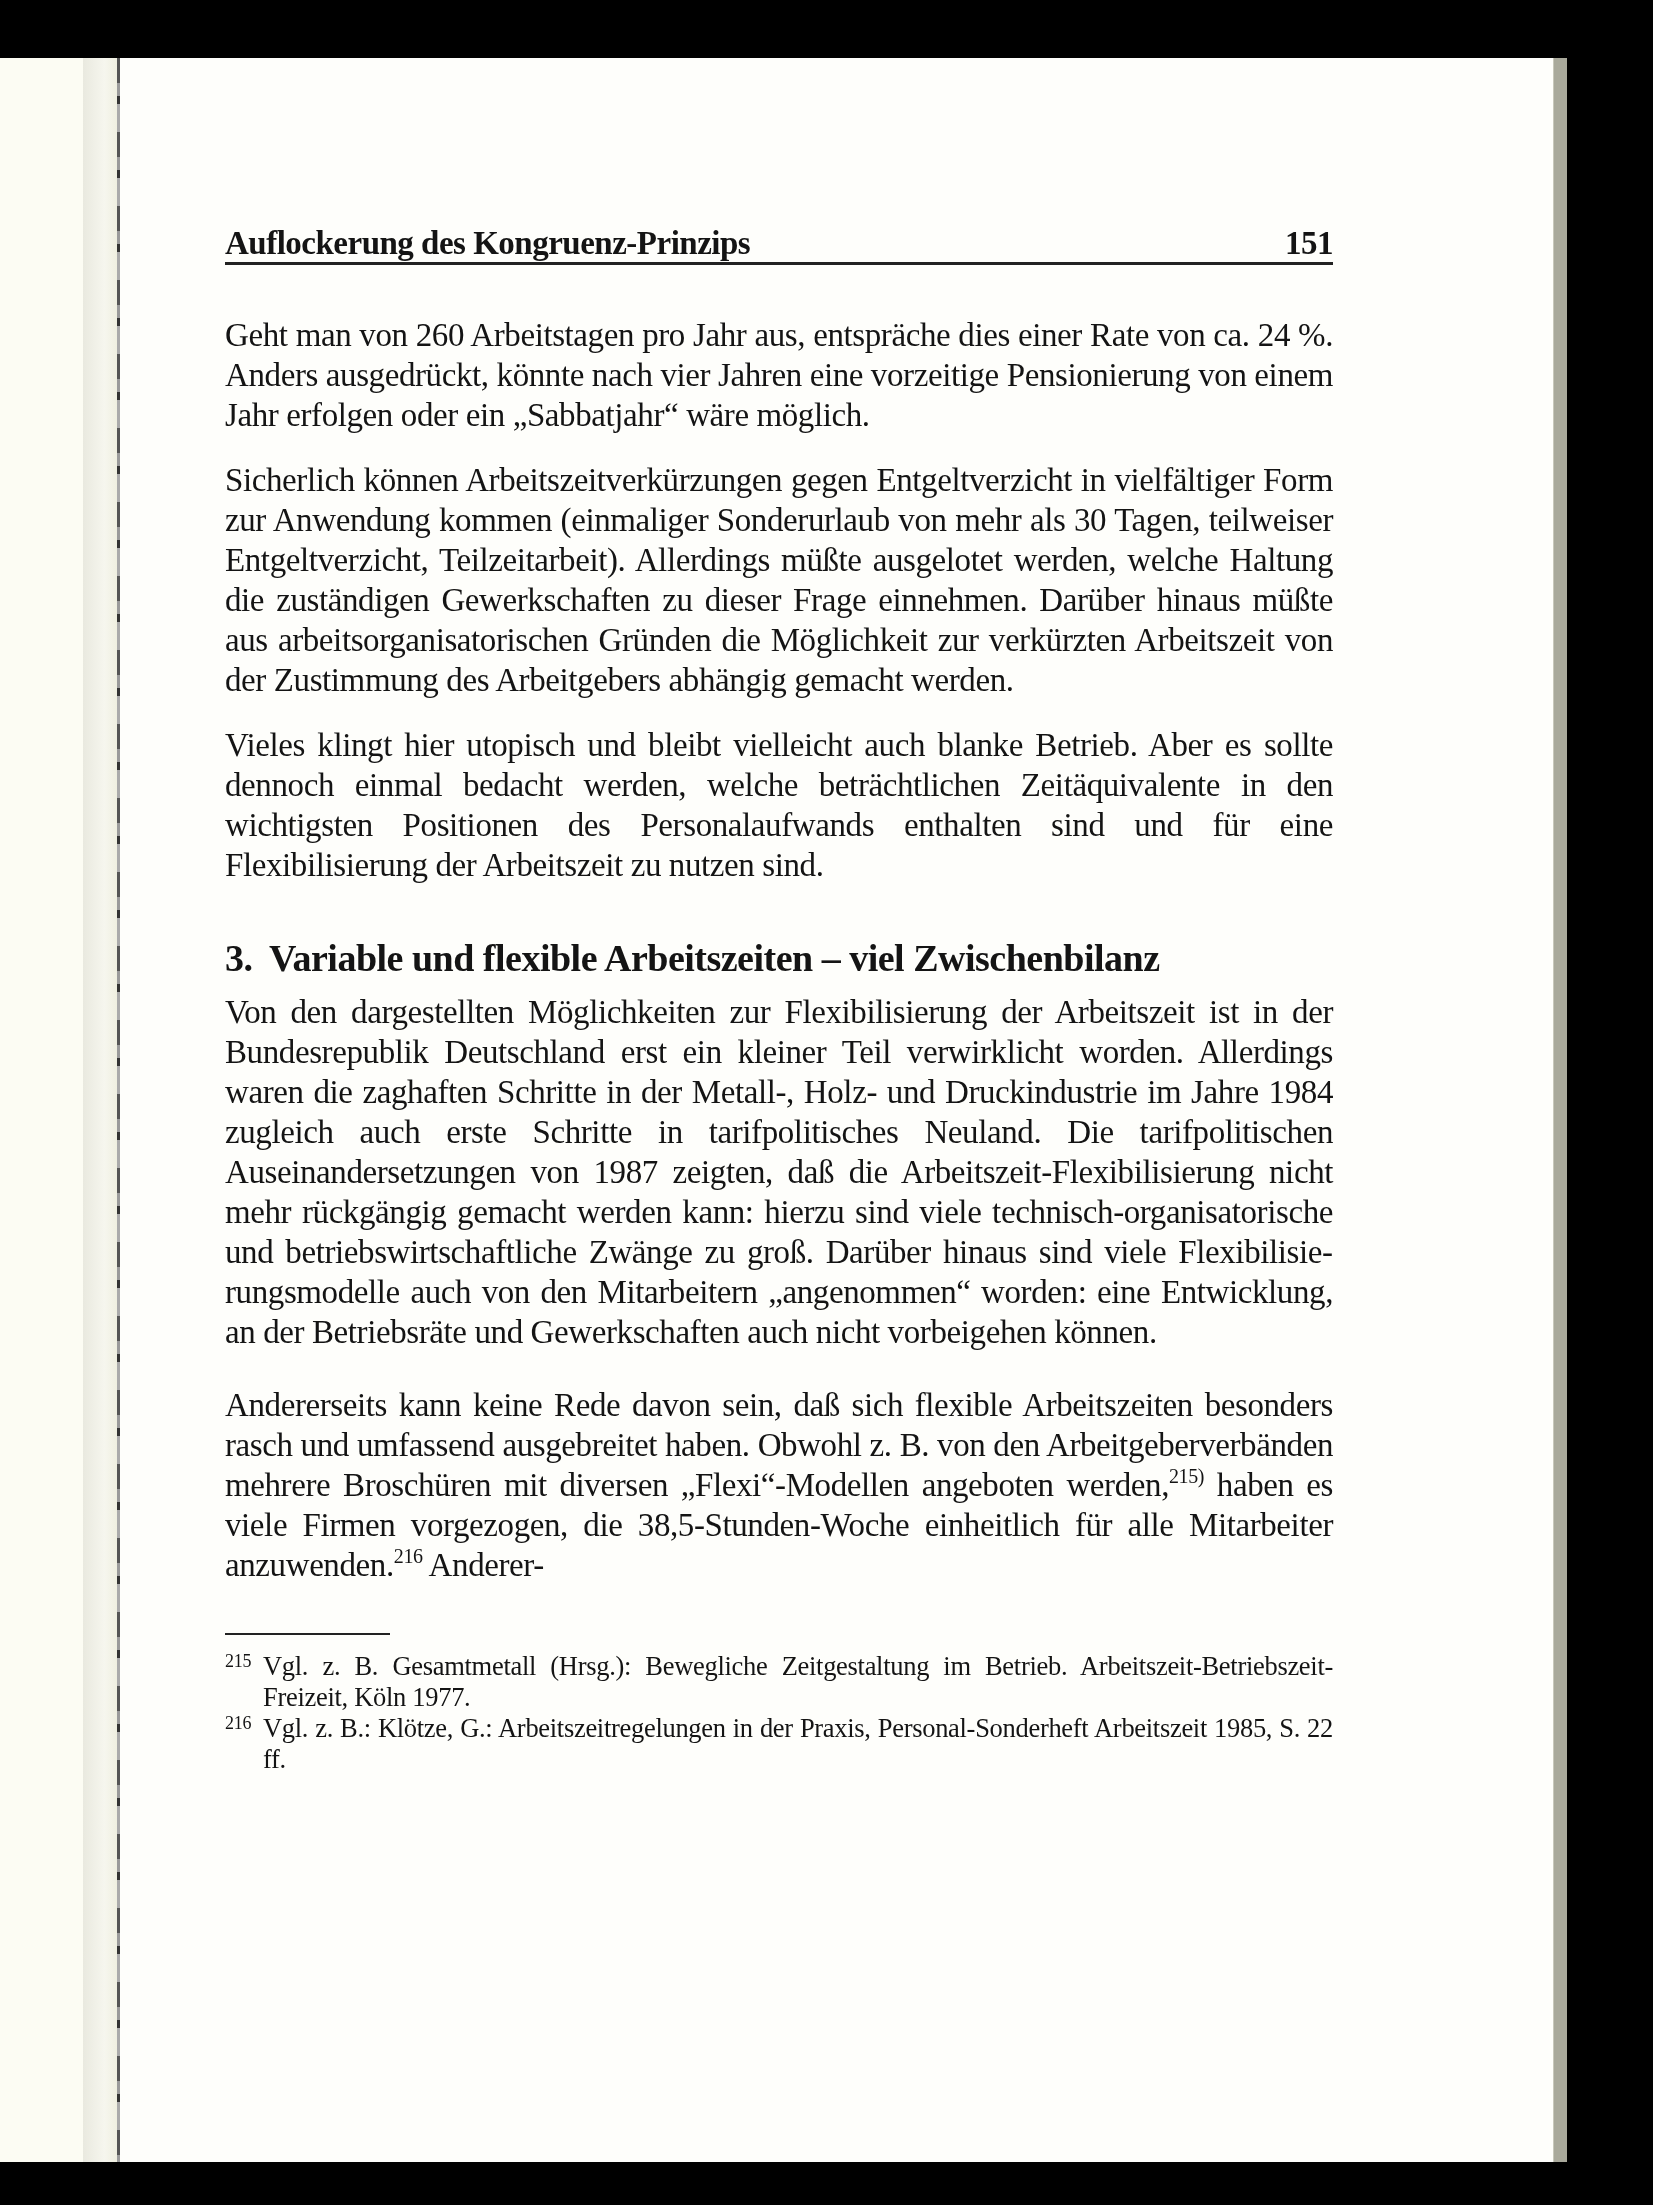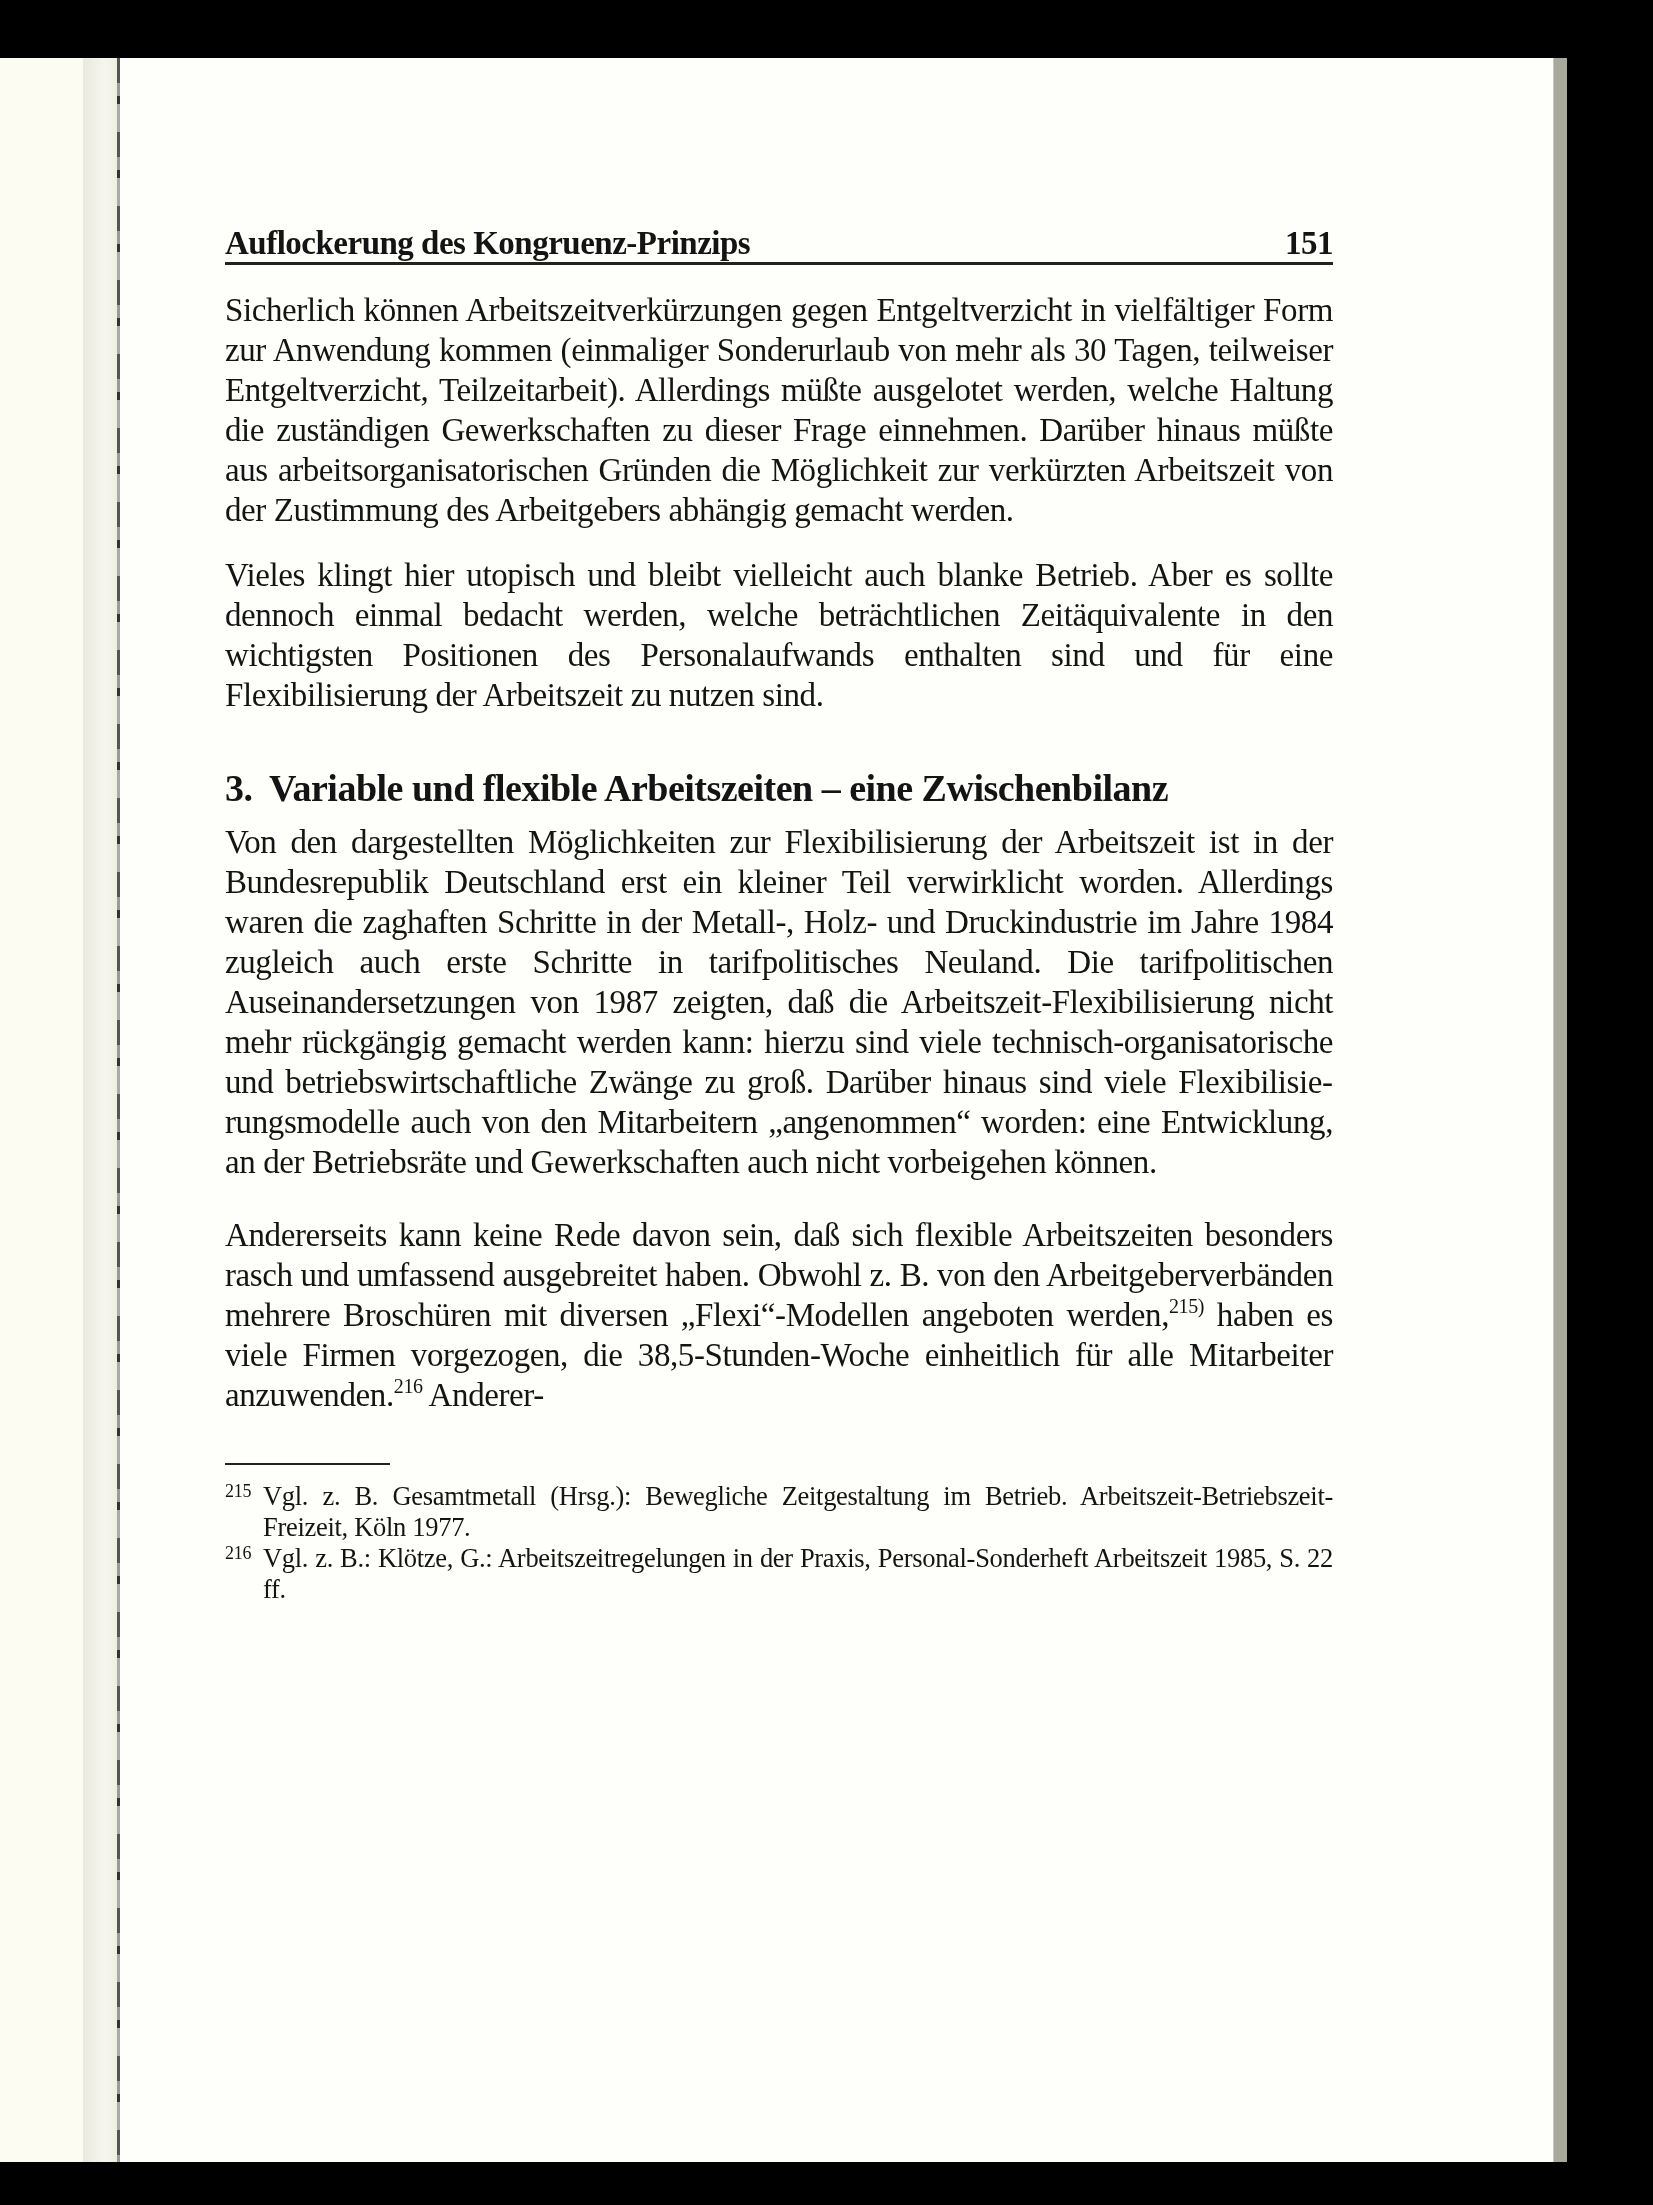--- a/index.html
+++ b/index.html
@@ -64,26 +64,27 @@
   <div class="gutter"></div>
   <div class="gutter-line"></div>
   <div class="right-edge"></div>
 
   <div class="content">
     <div class="running-head">
       <span>Auflockerung des Kongruenz-Prinzips</span>
       <span>151</span>
     </div>
 
+    <p class="body-text p1">Geht man von 260 Arbeitstagen pro Jahr aus, entspräche dies einer Rate von ca. 24 %. Anders ausgedrückt, könnte nach vier Jahren eine vorzeitige Pensionierung von einem Jahr erfolgen oder ein „Sabbatjahr“ wäre mög­lich.</p>
     <p class="body-text para">Sicherlich können Arbeitszeitverkürzungen gegen Entgeltverzicht in viel­fältiger Form zur Anwendung kommen (einmaliger Sonderurlaub von mehr als 30 Tagen, teilweiser Entgeltverzicht, Teilzeitarbeit). Allerdings müßte ausgelotet werden, welche Haltung die zuständigen Gewerkschaf­ten zu dieser Frage einnehmen. Darüber hinaus müßte aus arbeitsorganisa­torischen Gründen die Möglichkeit zur verkürzten Arbeitszeit von der Zu­stimmung des Arbeitgebers abhängig gemacht werden.</p>
     <p class="body-text para">Vieles klingt hier utopisch und bleibt vielleicht auch blanke Betrieb. Aber es sollte dennoch einmal bedacht werden, welche beträchtlichen Zeitäqui­valente in den wichtigsten Positionen des Personalaufwands enthalten sind und für eine Flexibilisierung der Arbeitszeit zu nutzen sind.</p>
 
     <div class="section-heading">
       <span>3.</span>
-      <span>Variable und flexible Arbeitszeiten – eine Zwischenbilanz</span>
+      <span>Variable und flexible Arbeitszeiten – viel Zwischenbilanz</span>
     </div>
 
     <p class="body-text">Von den dargestellten Möglichkeiten zur Flexibilisierung der Arbeitszeit ist in der Bundesrepublik Deutschland erst ein kleiner Teil verwirklicht worden. Allerdings waren die zaghaften Schritte in der Metall-, Holz- und Druckindustrie im Jahre 1984 zugleich auch erste Schritte in tarifpoliti­sches Neuland. Die tarifpolitischen Auseinandersetzungen von 1987 zeig­ten, daß die Arbeitszeit-Flexibilisierung nicht mehr rückgängig gemacht werden kann: hierzu sind viele technisch-organisatorische und betriebs­wirtschaftliche Zwänge zu groß. Darüber hinaus sind viele Flexibilisie­rungsmodelle auch von den Mitarbeitern „angenommen“ worden: eine Entwicklung, an der Betriebsräte und Gewerkschaften auch nicht vorbei­gehen können.</p>
 
     <p class="body-text para-gap"><span>Andererseits kann keine Rede davon sein, daß sich flexible Arbeitszeiten besonders rasch und umfassend ausgebreitet haben. Obwohl z. B. von den Arbeitgeberverbänden mehrere Broschüren mit diversen „Flexi“-Model­len angeboten werden,</span><sup>215)</sup><span> haben es viele Firmen vorgezogen, die 38,5-Stunden-Woche einheitlich für alle Mitarbeiter anzuwenden.</span><sup>216</sup><span> Anderer-</span></p>
 
     <div class="footnote-rule"></div>
 
     <div class="footnotes">
       <div class="footnote">

